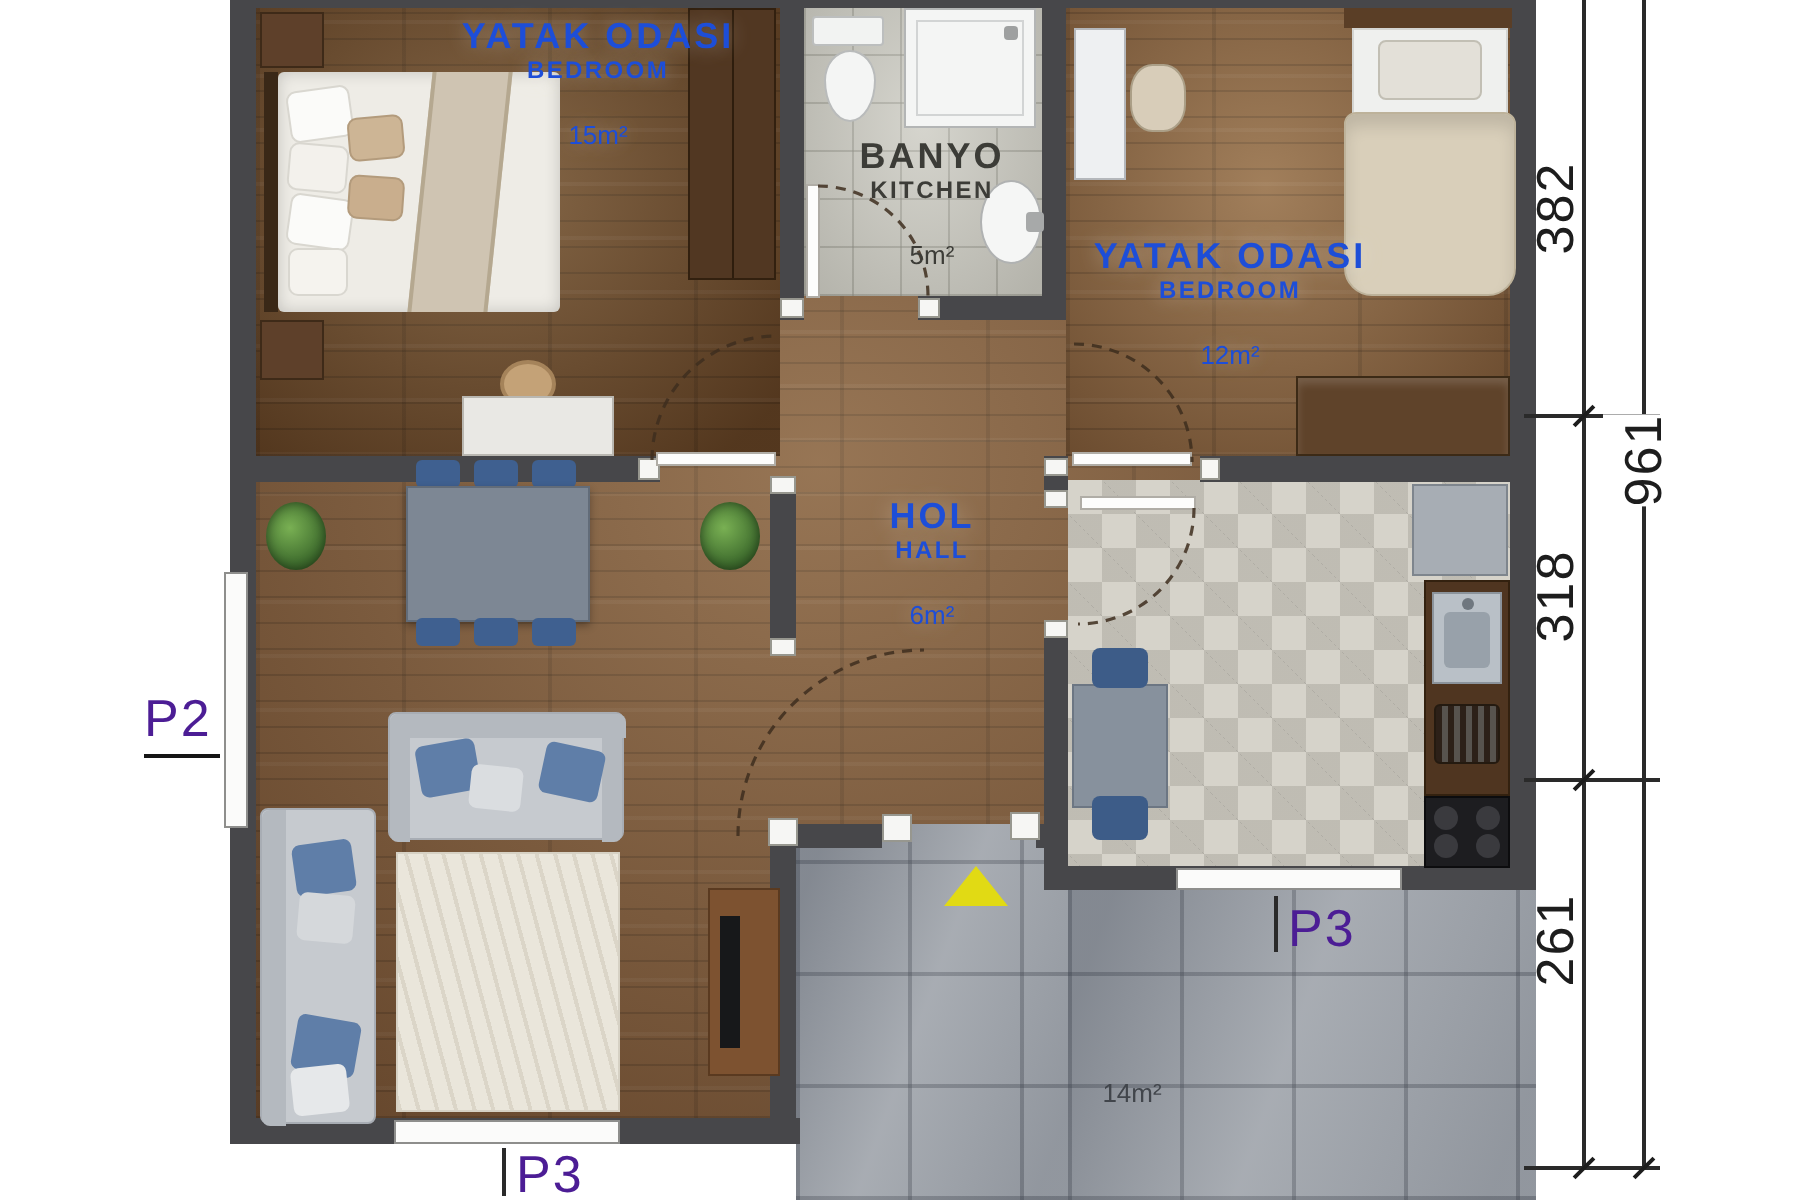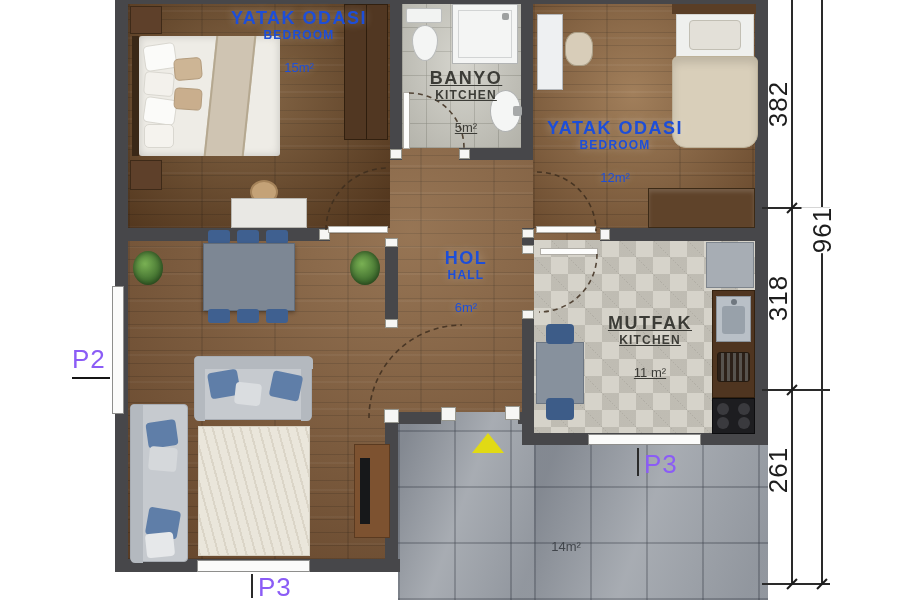--- a/index.html
+++ b/index.html
@@ -33,23 +33,23 @@
   .furn{position:absolute;box-sizing:border-box;}
   .plant{position:absolute;border-radius:50%;
       background:radial-gradient(circle at 40% 38%, #79b053, #3f6d2e 65%, #2c4f1e);
       box-shadow:inset 0 0 6px rgba(0,0,0,.45);}
   
   .room-label{position:absolute;transform:translate(-50%,0);text-align:center;line-height:1.12;
       color:#1d4ed8;text-shadow:0 0 10px rgba(255,250,235,.35);white-space:nowrap;}
   .room-label .t{font-size:18px;font-weight:bold;letter-spacing:1.5px;}
   .room-label .s{font-size:12px;font-weight:bold;letter-spacing:1.2px;margin-top:1px;}
   .room-label .a{font-size:13px;margin-top:18px;}
-  .on-tile{color:#3c3c37;text-shadow:none;text-decoration:underline;}
+  .on-tile{color:#3c3c37;text-shadow:none;}
   .on-veranda{color:#41454b;text-shadow:none;}
-  .marker{position:absolute;font-size:26px;color:#8b5cf6;letter-spacing:1px;}
+  .marker{position:absolute;font-size:26px;color:#4c1d95;letter-spacing:1px;}
   .dim-line{position:absolute;background:#2a2a2a;}
   .dim-label{position:absolute;transform:translate(-50%,-50%) rotate(-90deg);
       font-size:26px;color:#1d1d1d;letter-spacing:1px;white-space:nowrap;}
   .dim-slash{position:absolute;width:14px;height:2px;background:#1d1d1d;transform:rotate(-45deg);}
   .arrow-up{position:absolute;width:0;height:0;border-left:16px solid transparent;
       border-right:16px solid transparent;}
 </style>
 </head>
 <body>
 
@@ -210,25 +210,20 @@
   <div class="room-label" style="left:615px;top:118px;">
     <div class="t">YATAK ODASI</div>
     <div class="s">BEDROOM</div>
     <div class="a">12m²</div>
   </div>
   <div class="room-label" style="left:466px;top:248px;">
     <div class="t">HOL</div>
     <div class="s">HALL</div>
     <div class="a">6m²</div>
   </div>
-  <div class="room-label on-tile" style="left:650px;top:313px;">
-    <div class="t">MUTFAK</div>
-    <div class="s">KITCHEN</div>
-    <div class="a">11 m²</div>
-  </div>
   <div class="room-label on-veranda" style="left:566px;top:522px;">
     <div class="a">14m²</div>
   </div>
 
   <div class="marker" style="left:72px;top:344px;border-bottom:2px solid #151515;padding:0 4px 2px 0;">P2</div>
   <div class="dim-line" style="left:251px;top:574px;width:2px;height:24px;"></div>
   <div class="marker" style="left:258px;top:572px;">P3</div>
   <div class="dim-line" style="left:637px;top:448px;width:2px;height:28px;"></div>
   <div class="marker" style="left:644px;top:449px;">P3</div>
 

